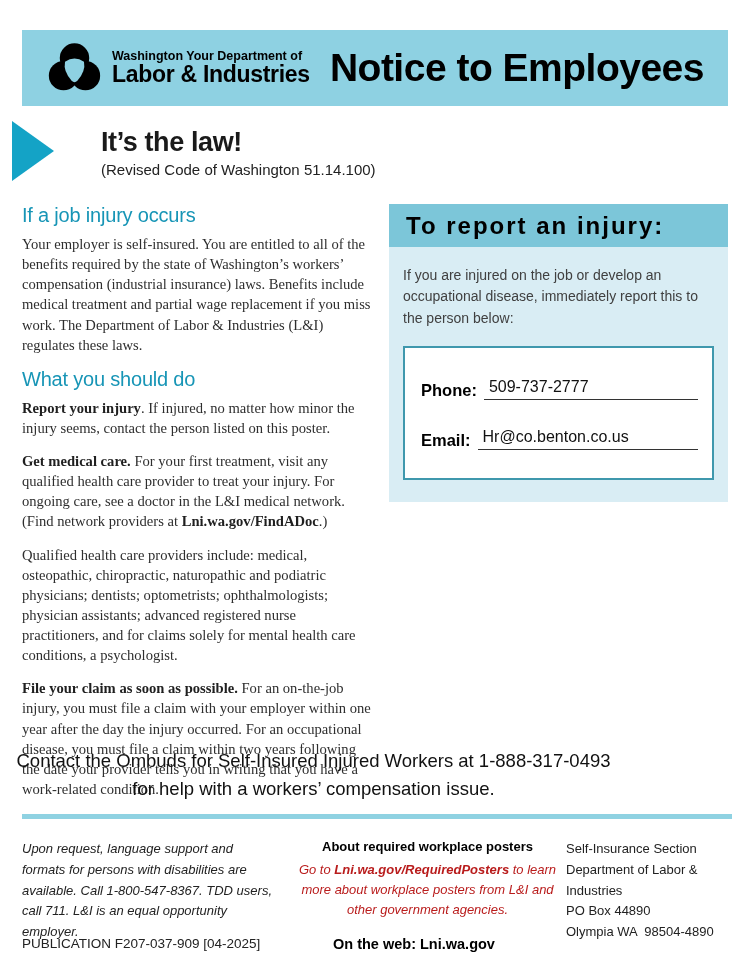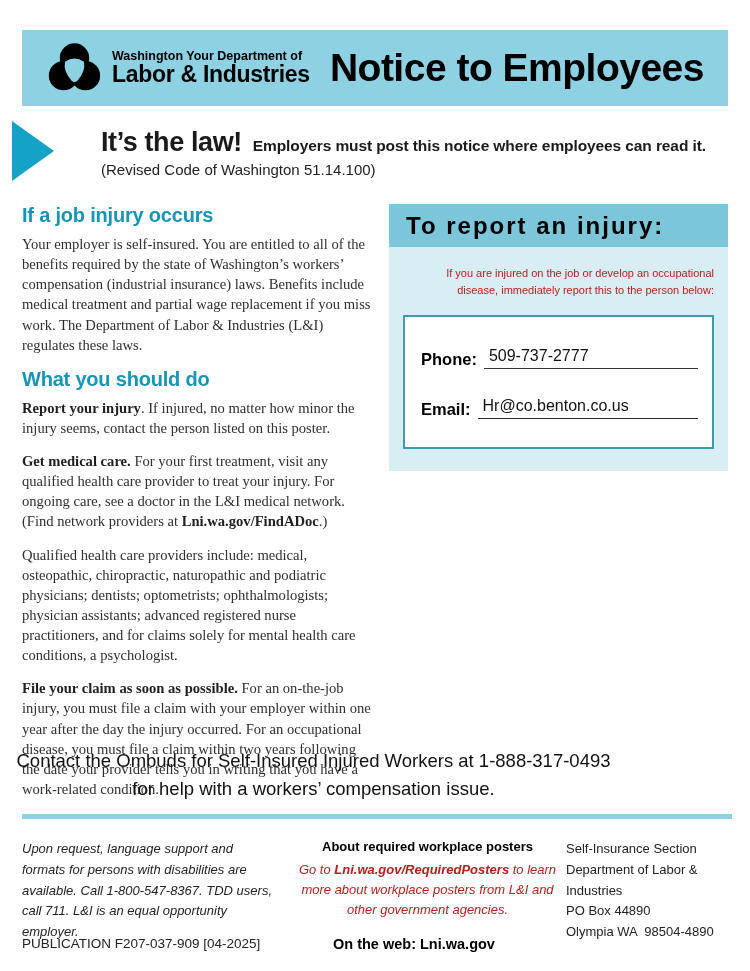--- a/index.html
+++ b/index.html
@@ -23,34 +23,34 @@
     border-top:30px solid transparent; border-bottom:30px solid transparent; margin-top:0; }
   .law-text { margin-left:47px; padding-top:6px; }
   .law-line1 { display:flex; align-items:baseline; }
   .law-title { font-size:27px; font-weight:bold; letter-spacing:-0.4px; }
   .law-subtitle { font-size:15.5px; font-weight:bold; margin-left:11px; letter-spacing:-0.1px; }
   .law-citation { font-size:15px; margin-top:3px; color:#222; }
 
   
   .columns { position:absolute; left:22px; top:204px; width:706px; display:flex; }
   .left-col { width:350px; }
-  .section-heading { color:#1795b6; font-size:20px; font-weight:bold; margin-bottom:7px;
+  .section-heading { color:#1795b6; font-size:20px; font-weight:normal; margin-bottom:7px;
     letter-spacing:-0.2px; }
   .left-col p { font-family:"Liberation Serif","DejaVu Serif",serif; font-size:14.6px;
     line-height:1.38; color:#2e2e2e; margin-bottom:13px; }
   .left-col p b { color:#1f1f1f; }
   .what-heading { margin-top:9px; }
 
   
   .right-col { margin-left:auto; width:339px; }
   .panel { width:339px; }
   .panel-header { background:#7cc6d9; padding:8px 17px 7px; }
   .panel-heading { font-size:24px; font-weight:bold; letter-spacing:2px; color:#000; }
   .panel-body { background:#d9edf4; padding:18px 14px 22px; }
-  .panel-intro { font-size:11px; line-height:1.52; color:#b91c1c;text-align:right; }
+  .panel-intro { font-size:14px; line-height:1.52; color:#404040; }
   .form-box { background:#ffffff; border:2px solid #3f98ad; margin-top:17px;
     padding:30px 14px 14px 16px; }
   .form-row { display:flex; align-items:flex-end; margin-bottom:28px; }
   .form-row:last-child { margin-bottom:14px; }
   .form-label { font-weight:bold; font-size:16.5px; margin-right:7px; white-space:nowrap;
     color:#000; }
   .form-value { flex:1; border-bottom:1.6px solid #333; font-size:16px; padding:0 2px 3px 5px;
     color:#111; min-height:22px; }
 
   
@@ -96,21 +96,20 @@
       <div class="agency-line2">Labor &amp; Industries</div>
     </div>
     <div class="poster-title">Notice to Employees</div>
   </div>
 
   <div class="law-banner">
     <div class="law-arrow"></div>
     <div class="law-text">
       <div class="law-line1">
         <span class="law-title">It’s the law!</span>
-        <span class="law-subtitle">Employers must post this notice where employees can read it.</span>
       </div>
       <div class="law-citation">(Revised Code of Washington 51.14.100)</div>
     </div>
   </div>
 
   <div class="columns">
 
     <div class="left-col">
       <div class="section-heading">If a job injury occurs</div>
       <p>Your employer is self-insured. You are entitled to all of the benefits required by the state of Washington’s workers’ compensation (industrial insurance) laws. Benefits include medical treatment and partial wage replacement if you miss work. The Department of Labor &amp; Industries (L&amp;I) regulates these laws.</p>

